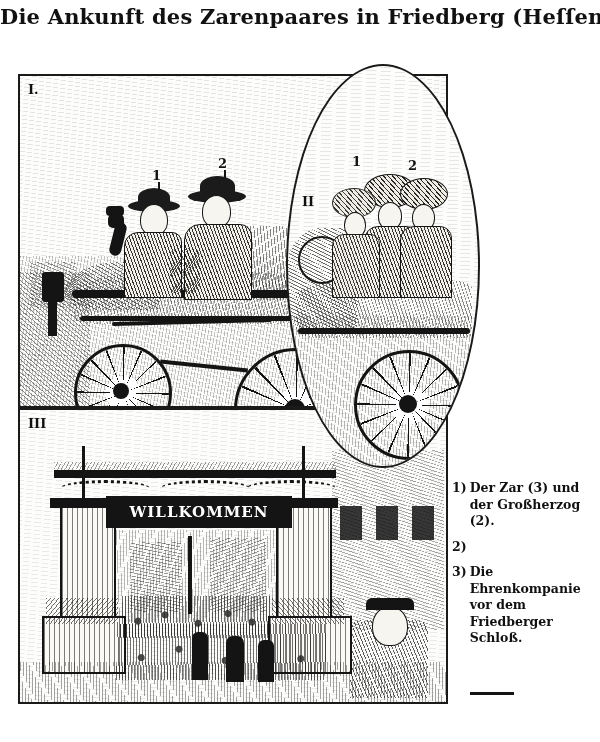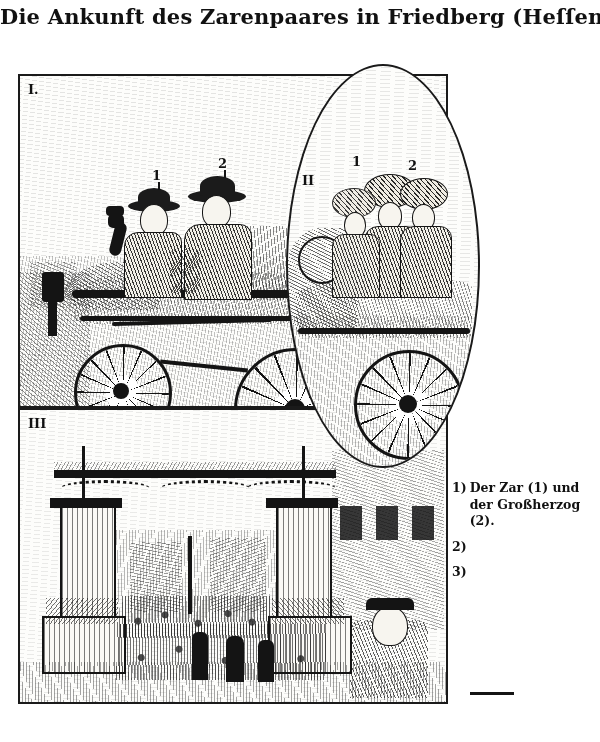--- a/index.html
+++ b/index.html
@@ -304,33 +304,34 @@
     <div class="torso" style="left:44px;top:168px;width:46px;height:62px;border-radius:12px 10px 0 0;opacity:.95;"></div>
 
     <div class="panel-num" style="left:64px;top:88px;">1</div>
     <div class="panel-num" style="left:120px;top:92px;">2</div>
 
     <div class="wheel" style="left:66px;top:284px;width:104px;height:104px;">
       <div class="spokes"></div>
       <div class="hub" style="left:42px;top:42px;width:18px;height:18px;"></div>
     </div>
 
-    <div class="panel-num" style="left:14px;top:107px;text-align:center;">II</div>
+    <div class="panel-num" style="left:14px;top:128px;text-align:center;">II</div>
   </div>
 
   <div class="panel panel-3">
 
     <div class="hatch2" style="left:0;top:0;width:426px;height:292px;--a:6deg;opacity:.14;"></div>
 
     <div class="pylon" style="left:40px;top:96px;width:52px;height:150px;"></div>
     <div class="pylon" style="left:256px;top:96px;width:52px;height:150px;"></div>
     <div class="ink" style="left:30px;top:88px;width:72px;height:10px;"></div>
     <div class="ink" style="left:246px;top:88px;width:72px;height:10px;"></div>
 
     <div class="ink" style="left:34px;top:60px;width:282px;height:8px;"></div>
+    <div class="banner" style="left:86px;top:86px;width:182px;height:28px;font-size:15px;">WILLKOMMEN</div>
 
     <div class="garland" style="left:40px;top:70px;width:90px;"></div>
     <div class="garland" style="left:140px;top:70px;width:90px;"></div>
     <div class="garland" style="left:226px;top:70px;width:90px;"></div>
     <div class="hatch" style="left:34px;top:52px;width:282px;height:16px;--a:120deg;opacity:.5;"></div>
 
     <div class="ink" style="left:62px;top:36px;width:3px;height:54px;"></div>
     <div class="ink" style="left:282px;top:36px;width:3px;height:54px;"></div>
 
     <div class="hatch" style="left:96px;top:120px;width:160px;height:92px;--a:88deg;opacity:.35;"></div>
@@ -360,23 +361,24 @@
     <div class="head" style="left:352px;top:196px;width:34px;height:38px;"></div>
     <div class="ink" style="left:346px;top:188px;width:48px;height:12px;border-radius:6px 6px 0 0;"></div>
 
     <div class="panel-num num-3" style="left:8px;top:6px;">III</div>
   </div>
 </div>
 
 <div class="captions">
   <div class="caption-item">
     <span class="caption-num">1)</span>
-    <span class="caption-text">Der Zar (1) und der Großherzog (2).</span>
+    <span class="caption-text">Der Zar (3) und der Großherzog (2).</span>
   </div>
   <div class="caption-item">
     <span class="caption-num">2)</span>
   </div>
   <div class="caption-item">
     <span class="caption-num">3)</span>
+    <span class="caption-text">Die Ehrenkompanie vor dem Friedberger Schloß.</span>
   </div>
 </div>
 
 <div class="rule"></div>
 
 </body></html>

